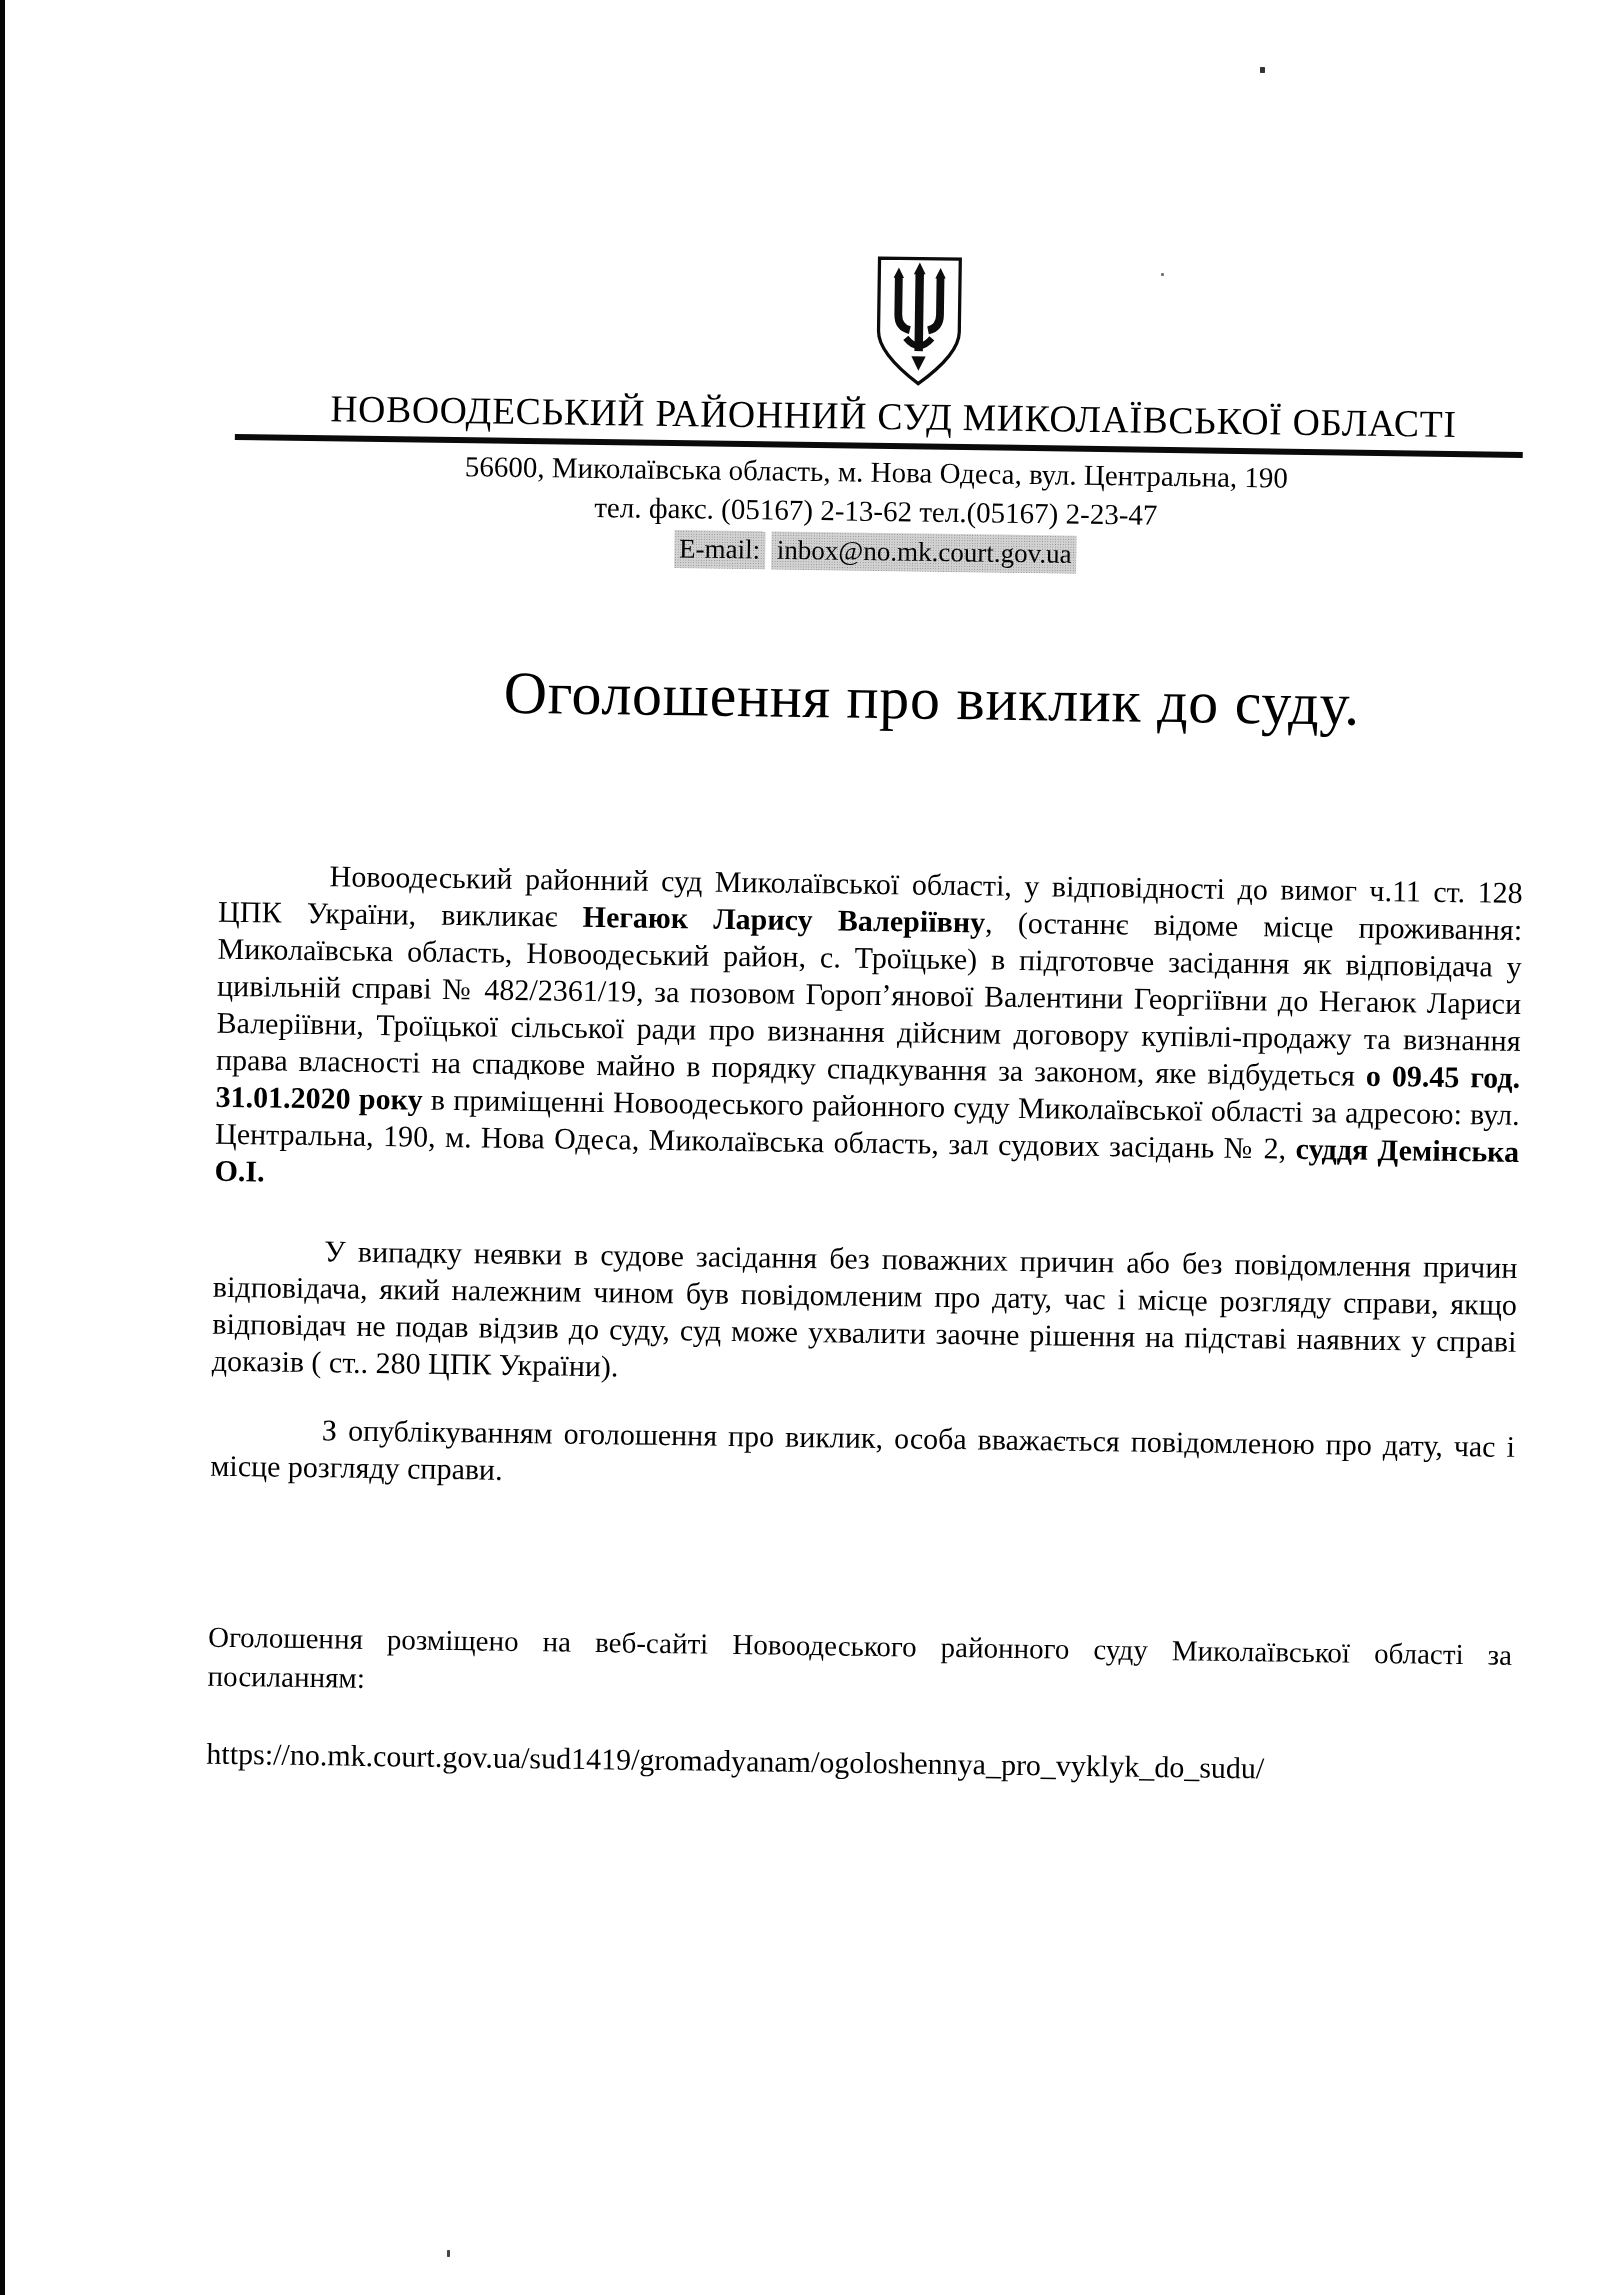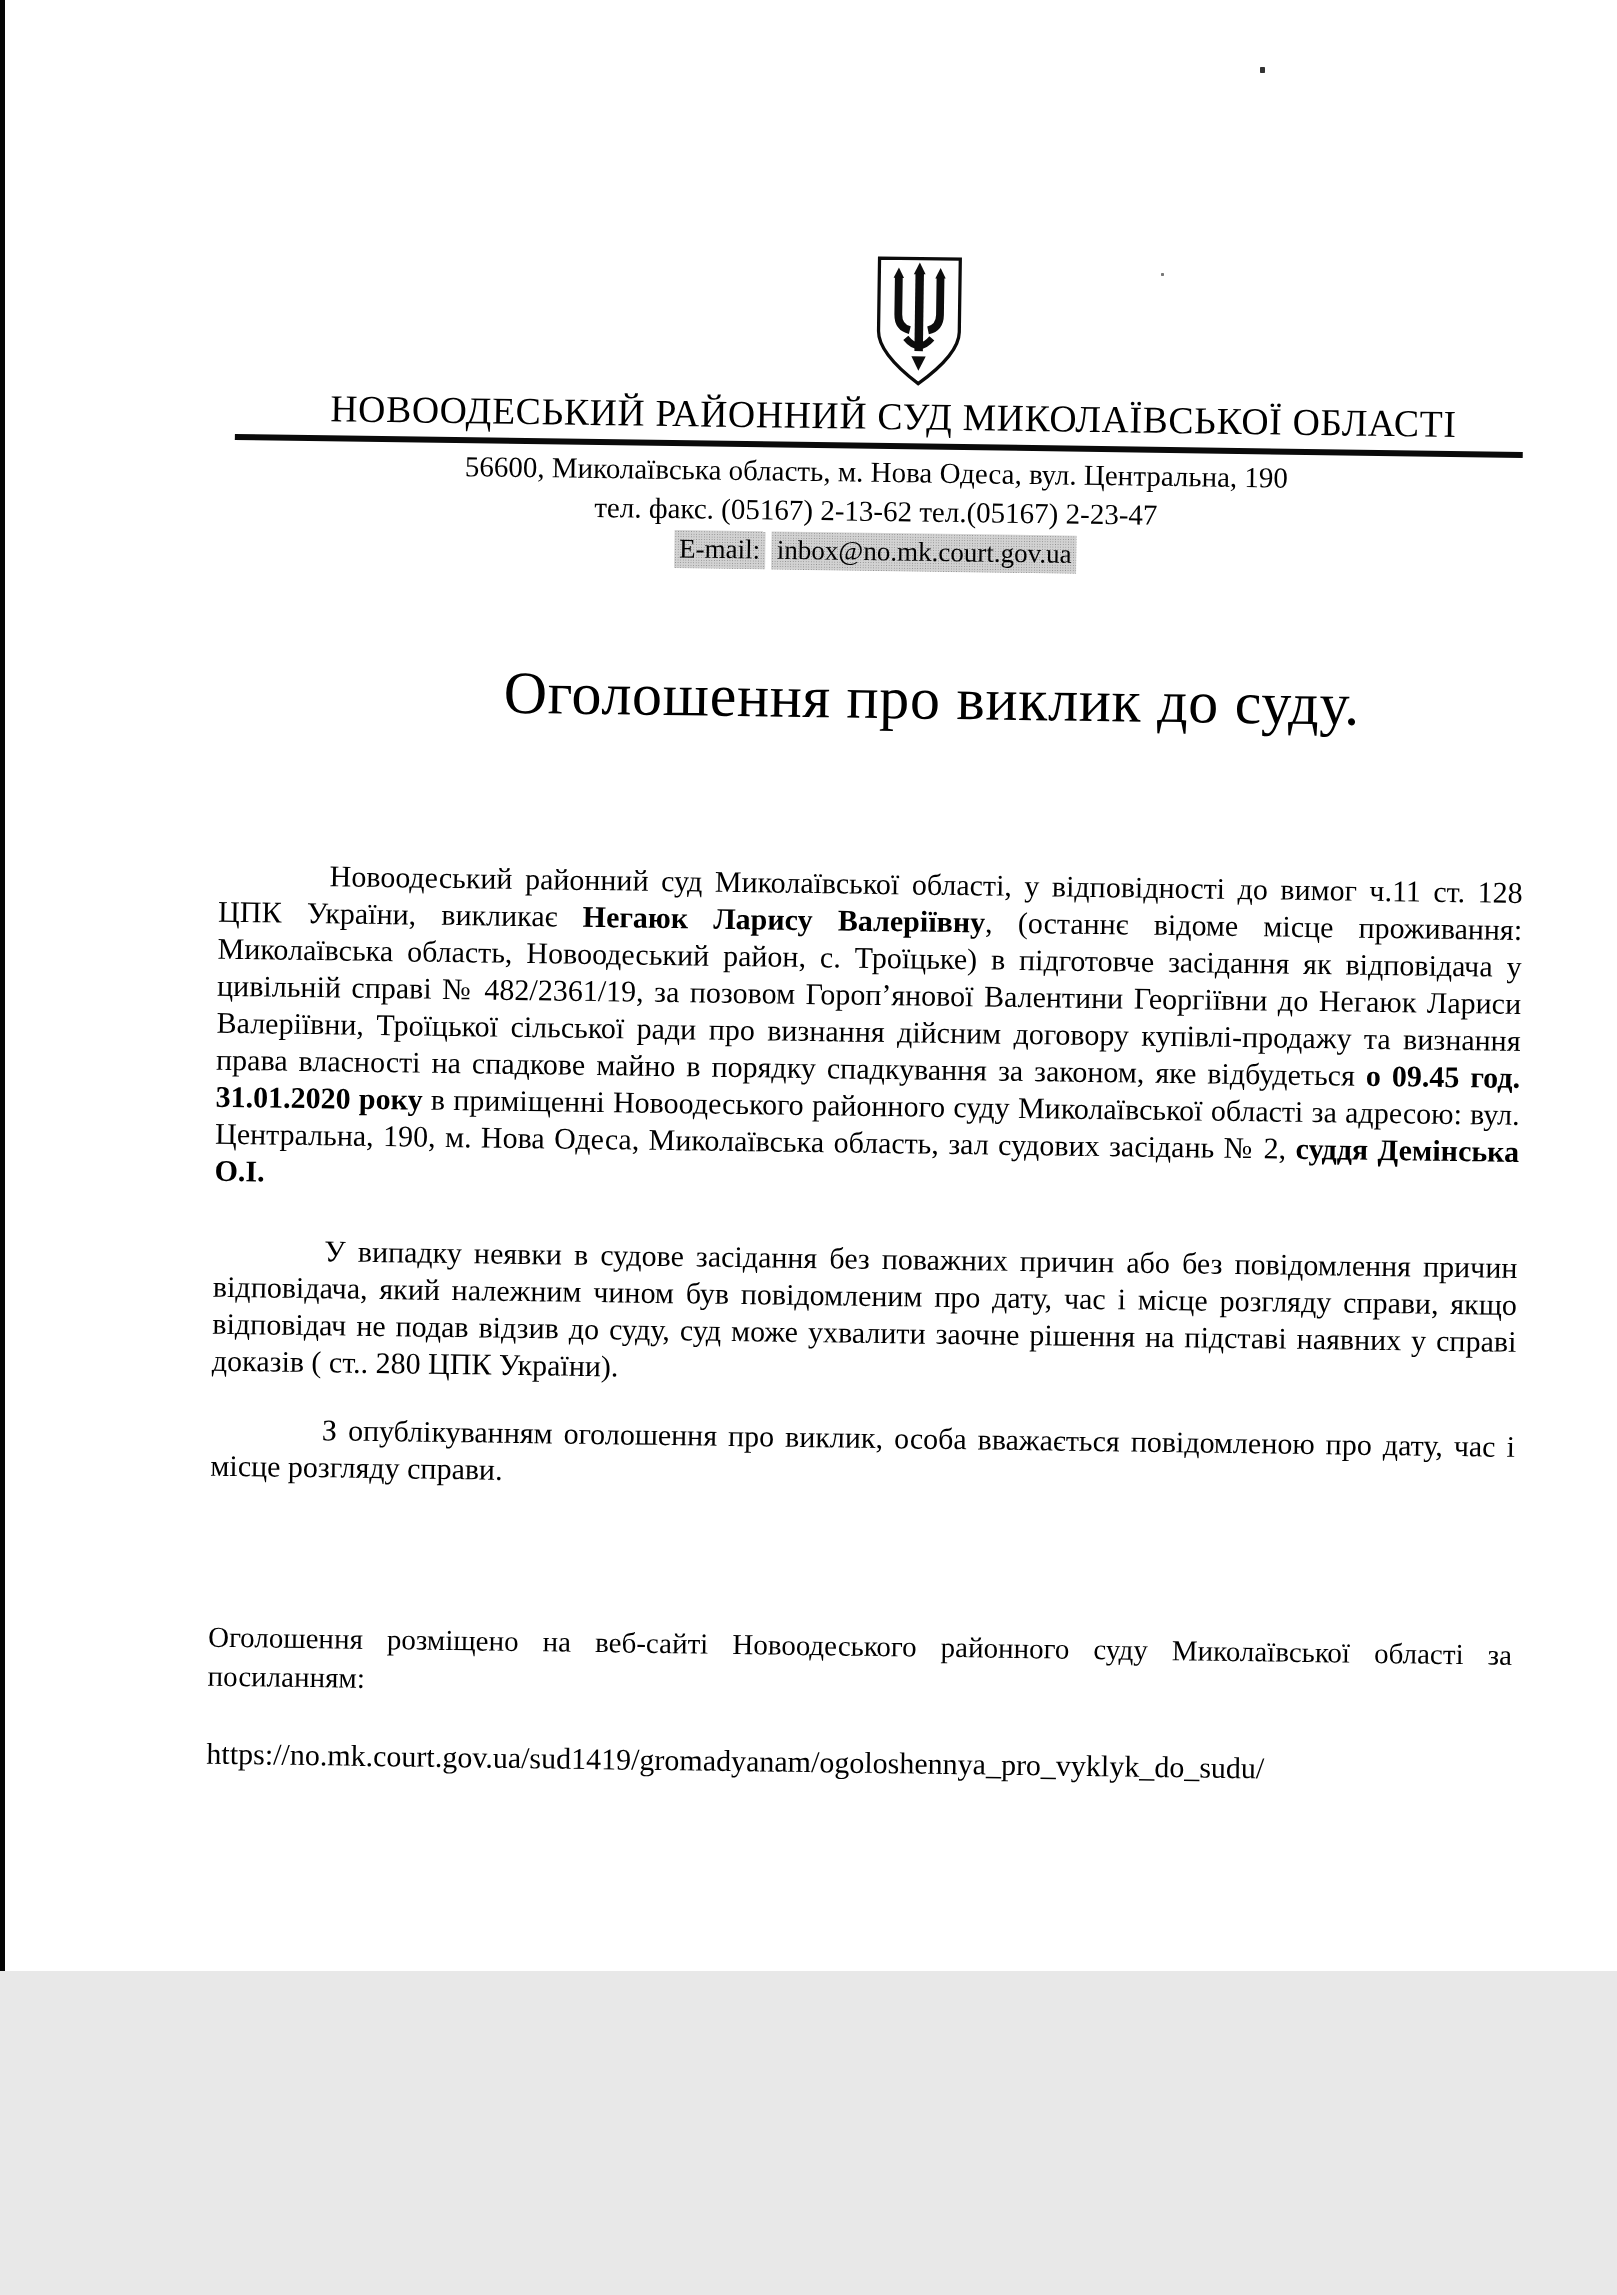--- a/index.html
+++ b/index.html
@@ -1,18 +1,18 @@
 <!DOCTYPE html>
 <html style="font-size:10.4px"><head>
 <meta charset="utf-8">
 <style>
   html,body{margin:0;padding:0;background:#e8e8e8;}
   .page{
     position:relative;
-    width:1617px;height:1971px;
+    width:1617px;height:2295px;
     background:#ffffff;
     overflow:hidden;
     font-family:"Liberation Serif", serif;
     color:#000;
   }
   .edge-strip{
     position:absolute;left:0;top:0;width:4.6px;height:2295px;
     background:#050505;
   }
   .speck{position:absolute;background:#2a2a2a;border-radius:0.7px;}

